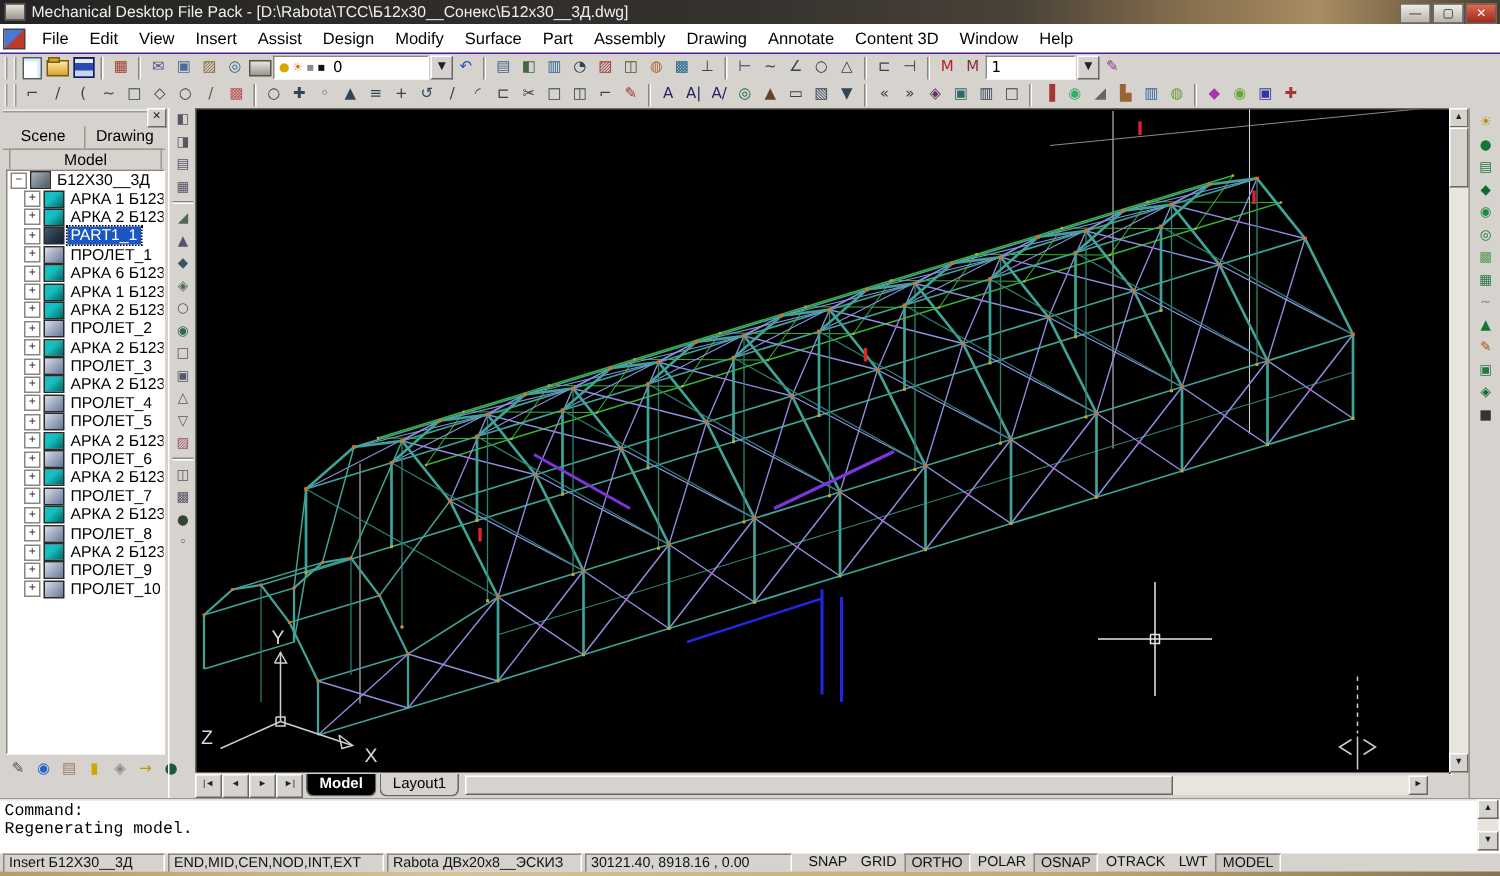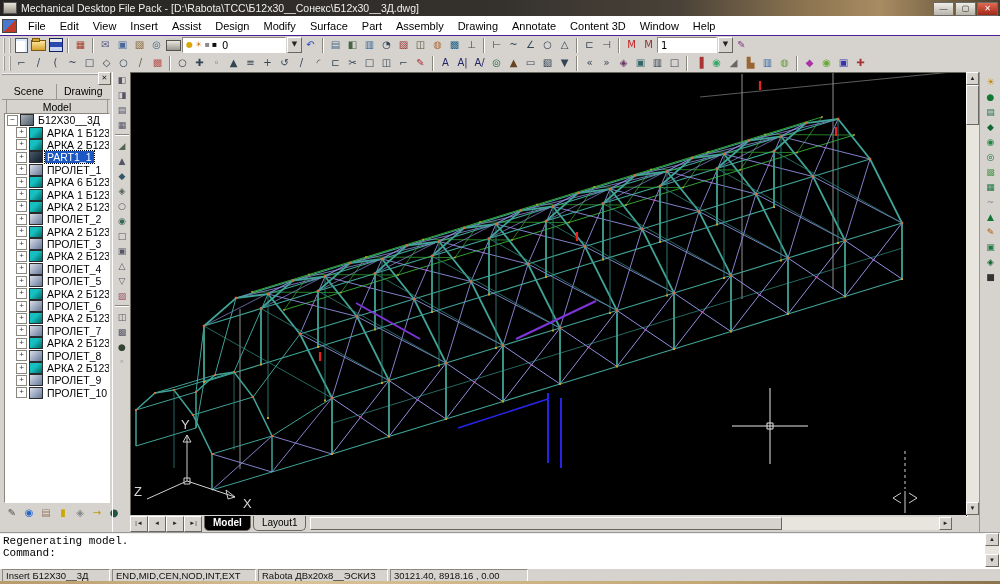--- a/index.html
+++ b/index.html
@@ -782,27 +782,37 @@
     <span class="sheettab">Layout1</span>
     <span id="hscroll">
       <span id="hthumb"></span>
       <span id="hsr">►</span>
       <span id="hcorner"></span>
     </span>
   </div>
 </div>
 
 <div id="cmdwin" class="abs">
+  <div>Command:</div>
   <div>Regenerating model.</div>
-  <div>Command:</div>
 </div>
 <div id="cmdscroll" class="abs">
   <span class="sarrow" style="top:0;width:14px">▲</span>
   <span class="sarrow" style="bottom:0;width:14px">▼</span>
 </div>
 
 <div id="statusbar" class="abs">
   <span class="scell" style="width:100px">Insert Б12Х30__3Д</span>
   <span class="scell" style="width:136px">END,MID,CEN,NOD,INT,EXT</span>
   <span class="scell" style="width:122px">Rabota ДВх20х8__ЭСКИЗ</span>
   <span class="scell" style="width:130px">30121.40, 8918.16 , 0.00</span>
+  <span id="stoggles" style="display:flex;margin-left:6px">
+      <span class="stoggle">SNAP</span>
+      <span class="stoggle">GRID</span>
+      <span class="stoggle pressed">ORTHO</span>
+      <span class="stoggle">POLAR</span>
+      <span class="stoggle pressed">OSNAP</span>
+      <span class="stoggle">OTRACK</span>
+      <span class="stoggle">LWT</span>
+      <span class="stoggle pressed">MODEL</span>
+    </span>
 </div>
 <div id="taskstrip" class="abs"></div>
 
 </body></html>

